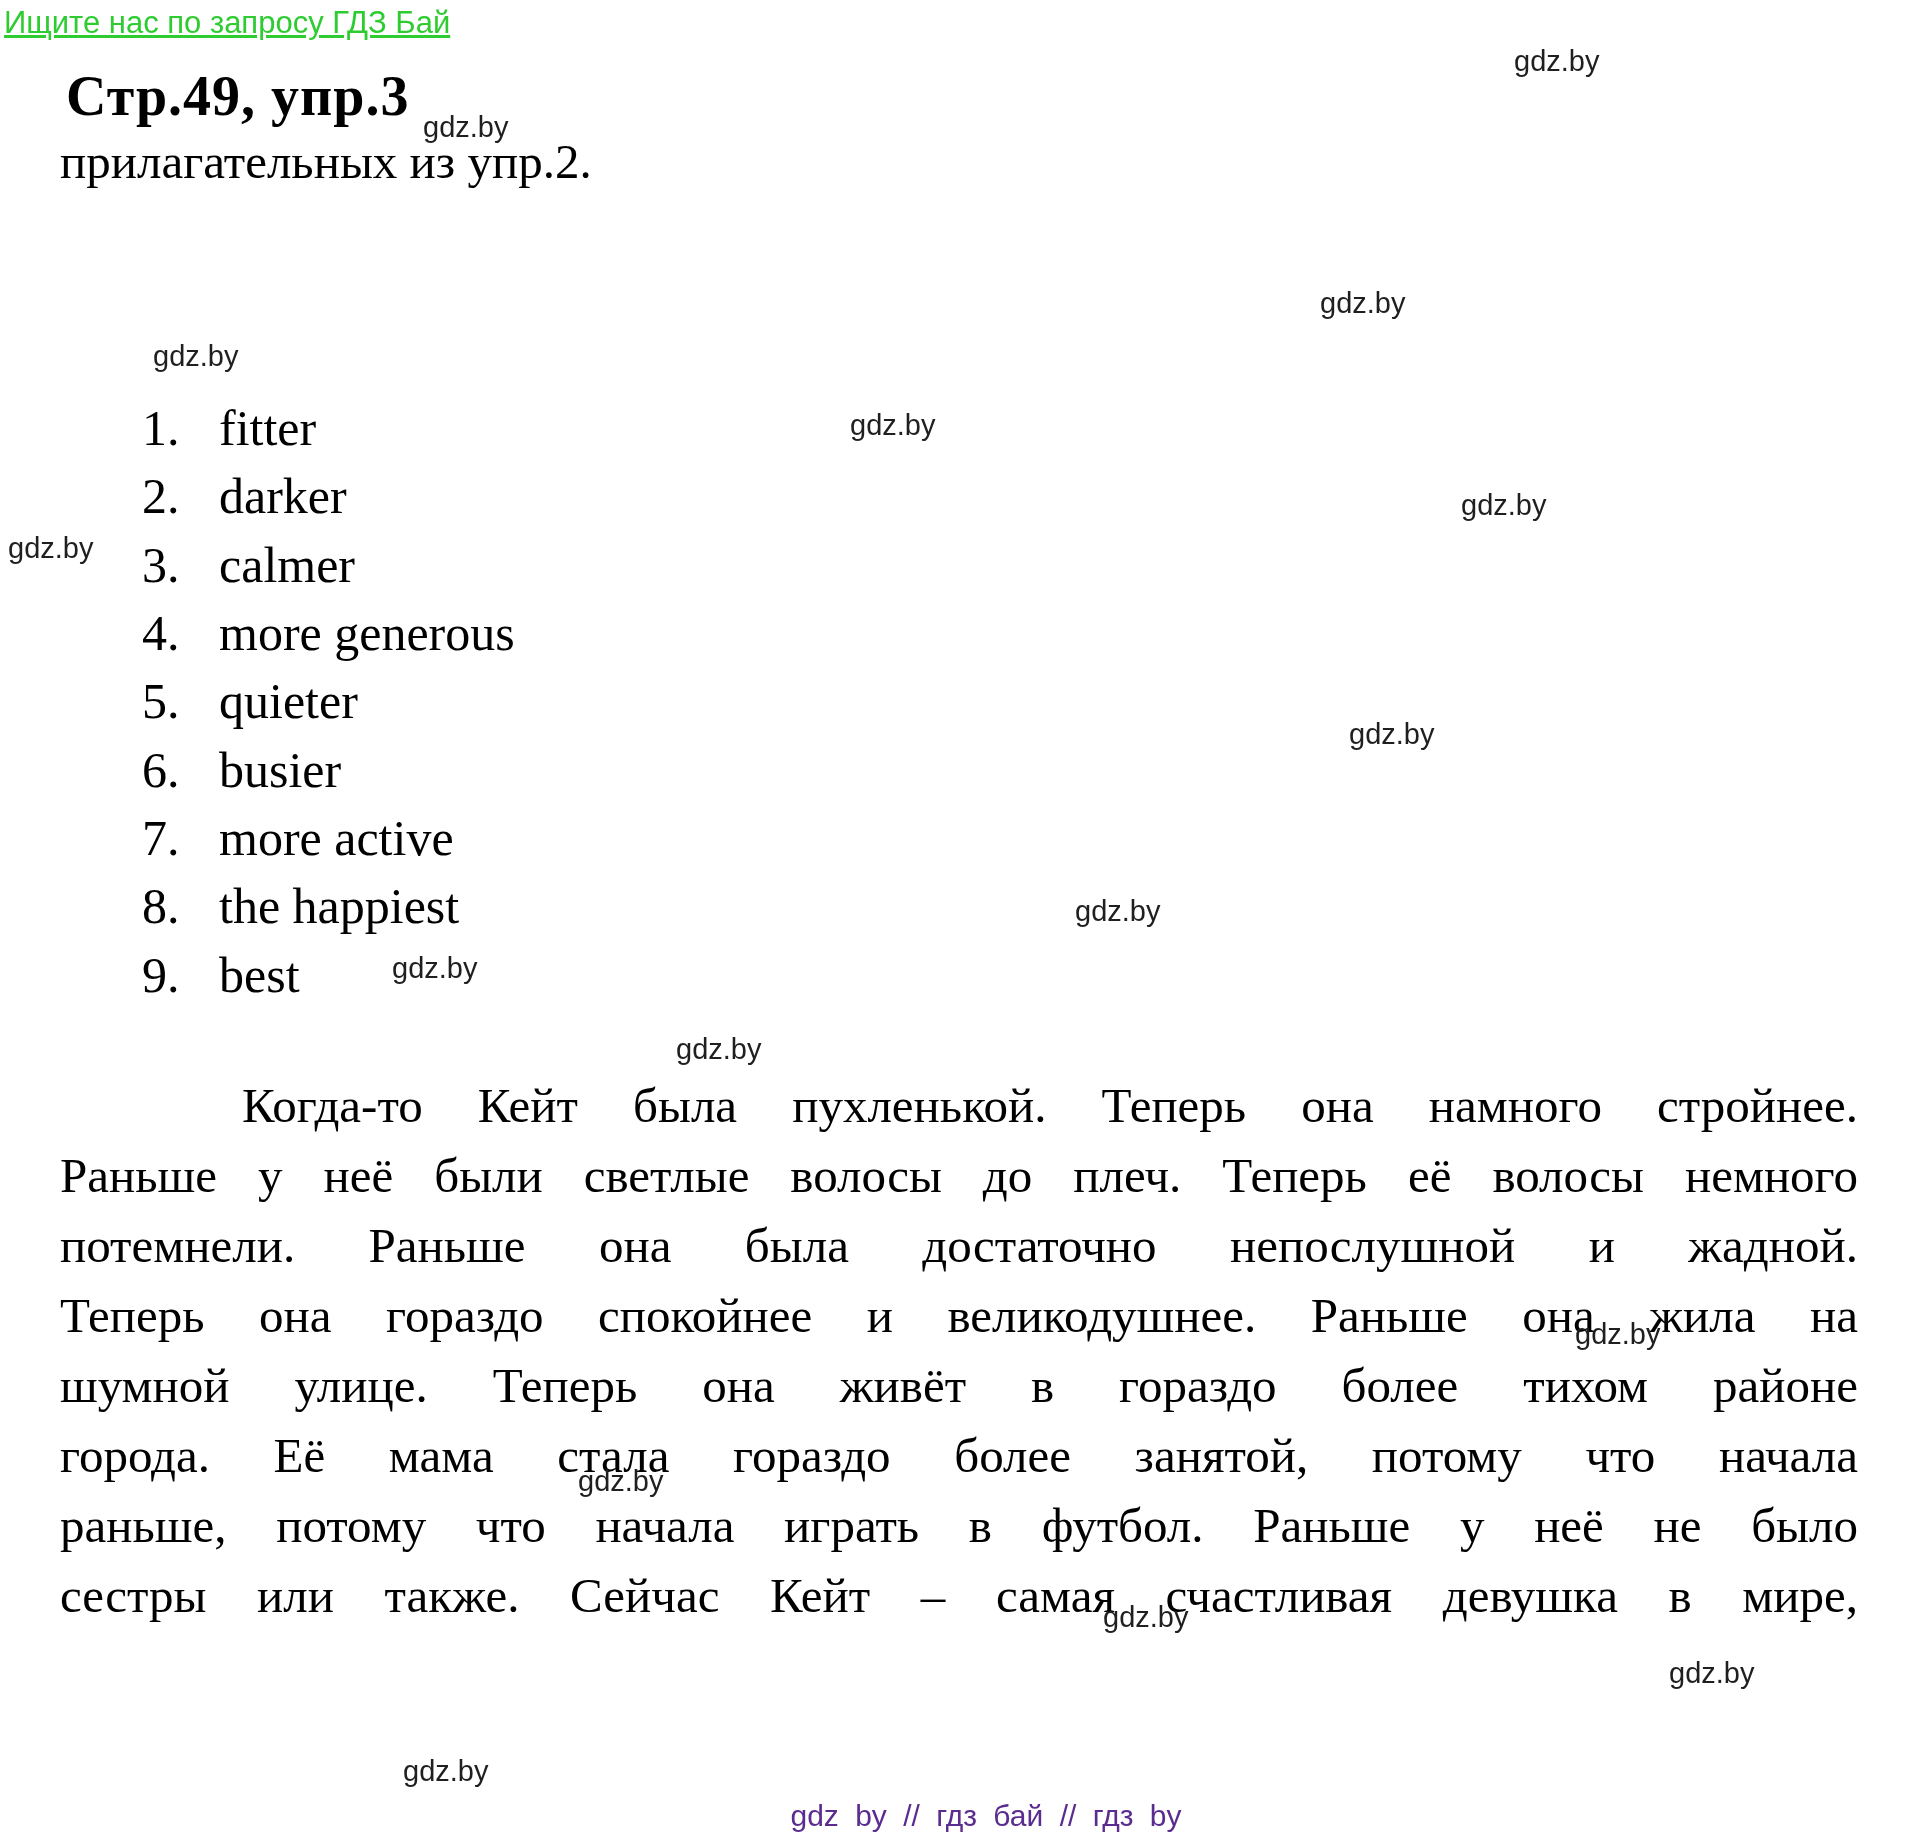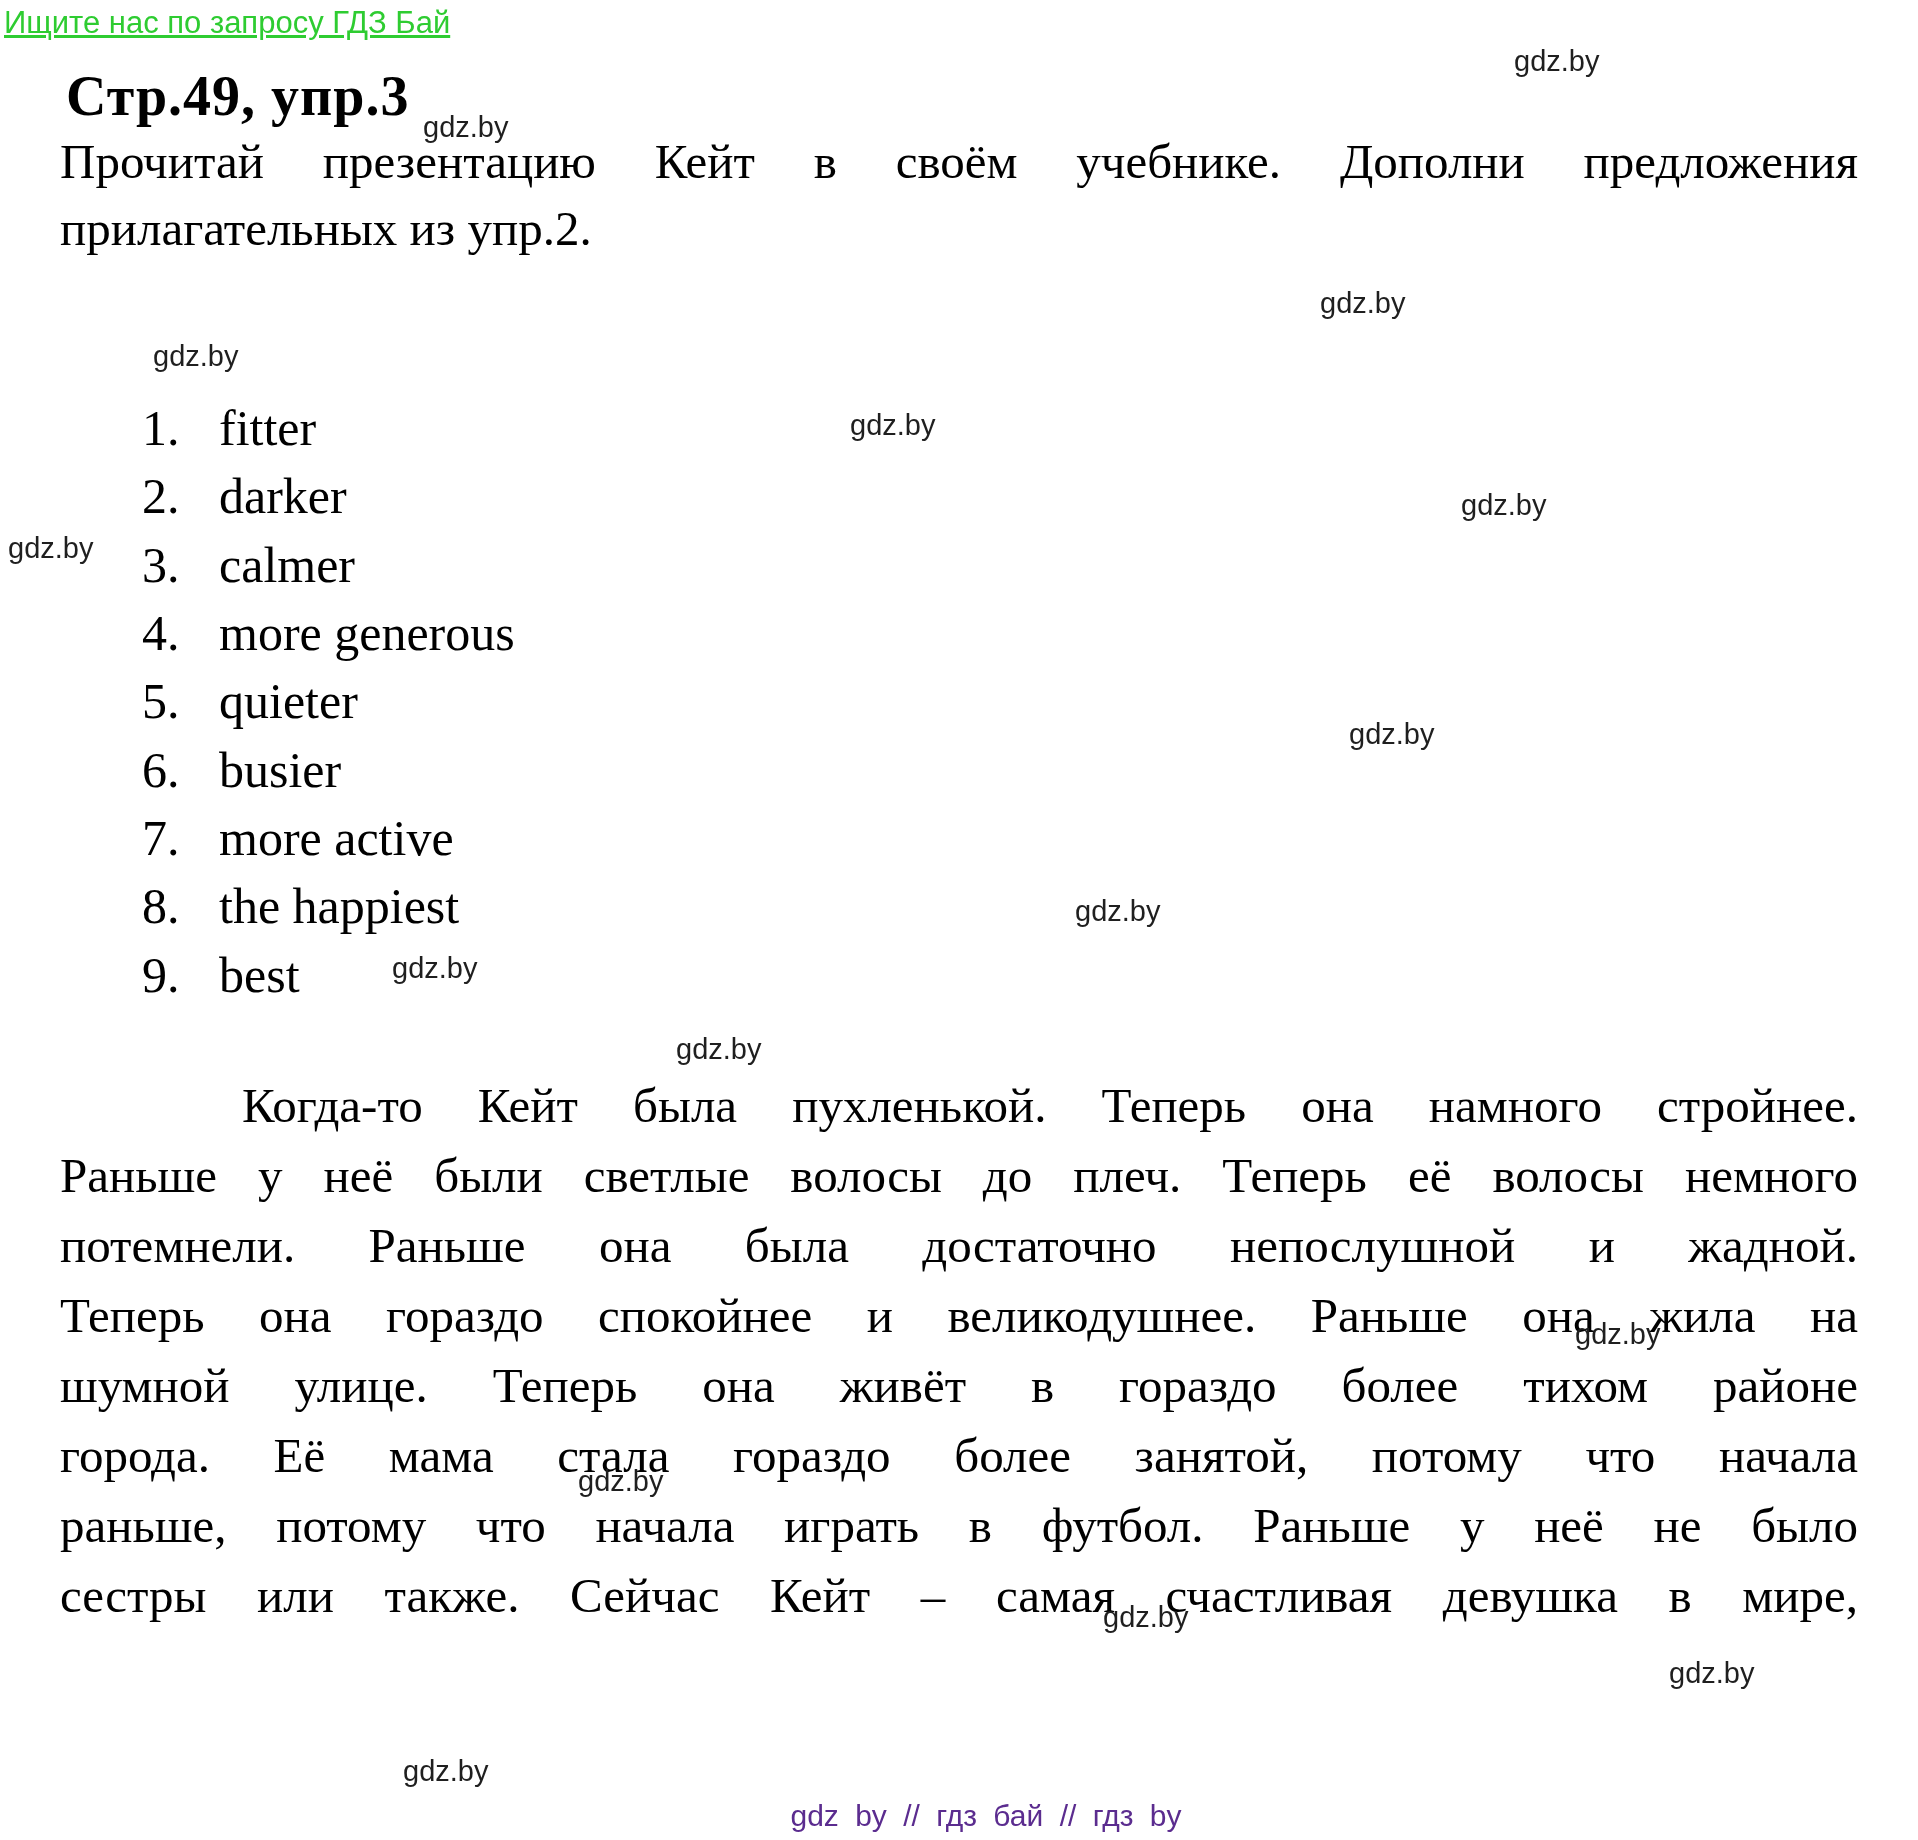--- a/index.html
+++ b/index.html
@@ -84,21 +84,20 @@
 </head>
 <body>
 
 <div class="page">
 
   <div class="promo">Ищите нас по запросу ГДЗ Бай</div>
 
   <h1 class="heading">Стр.49, упр.3</h1>
 
   <div class="task">
-    <div class="just">Прочитай презентацию Кейт в своём учебнике. Дополни предложения</div>
     <div class="plain">прилагательных из упр.2.</div>
   </div>
 
   <div class="answers">
     <div class="arow">
         <span class="anum">1.</span>
         <span>fitter</span>
       </div>
     <div class="arow">
         <span class="anum">2.</span>

